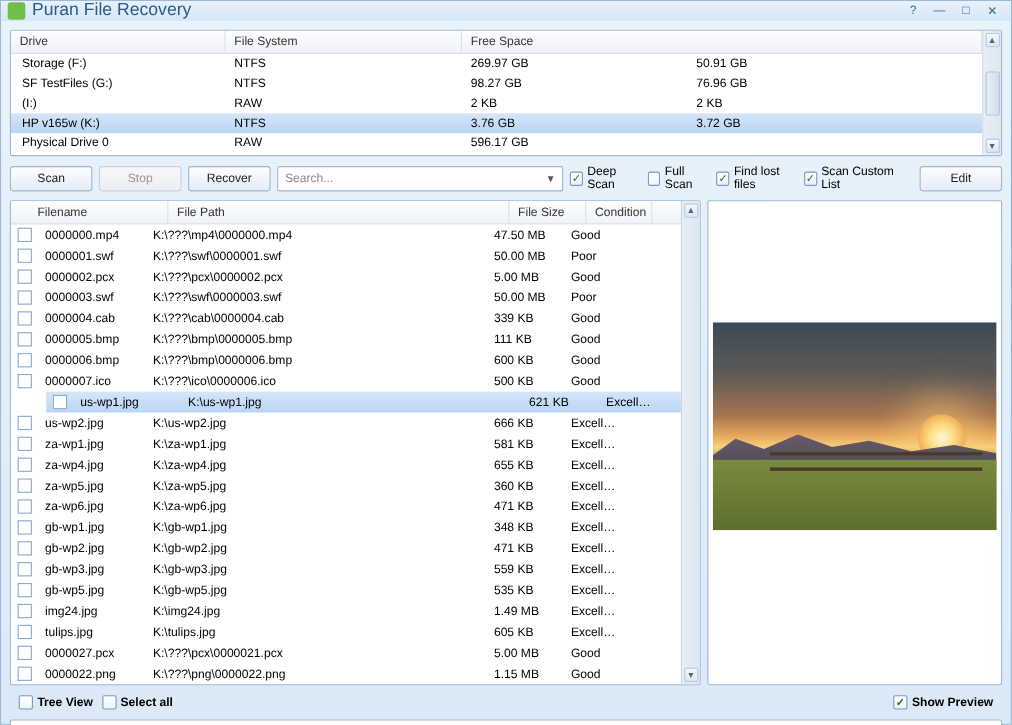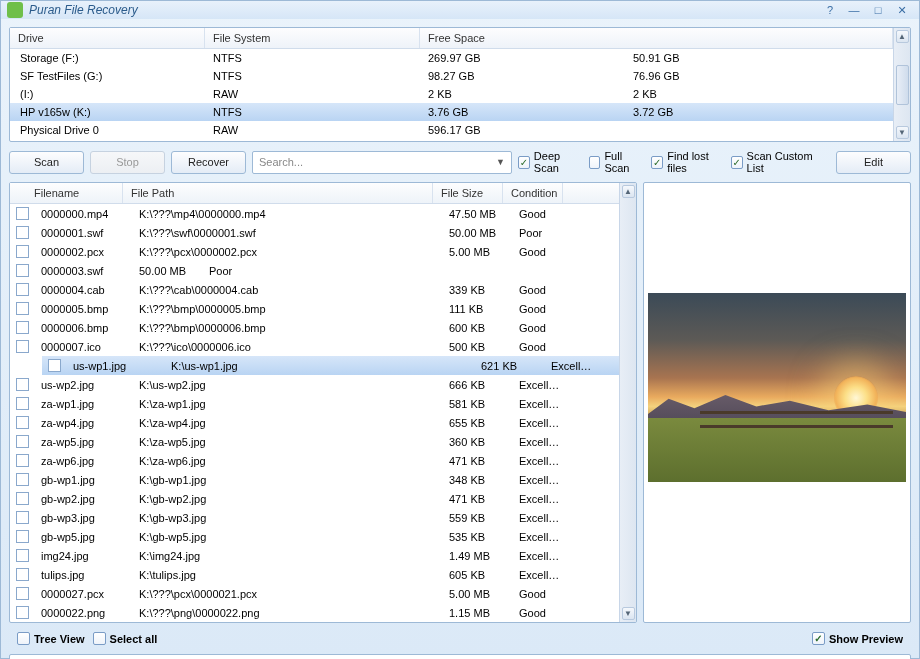--- a/index.html
+++ b/index.html
@@ -1,20 +1,20 @@
 <!DOCTYPE html>
 <html><head>
 <meta charset="utf-8">
 <style>
 * { box-sizing: border-box; margin: 0; padding: 0; font-family: "Segoe UI", Tahoma, sans-serif; font-size: 11px; }
 body { background: #fff; width: 920px; height: 659px; overflow: hidden; }
 .window { width: 920px; height: 659px; background: linear-gradient(to bottom,#eaf3fb,#dbe9f7); display:flex; flex-direction:column; border:1px solid #9db9d6;}
 .titlebar { height:28px; background: linear-gradient(to bottom,#e8f1fb,#d6e6f7); display:flex; align-items:center; padding:0 6px;}
 .titlebar .icon { width:16px; height:16px; background:#6fbf4a; border-radius:3px; margin-right:6px;}
-.titlebar .title { color:#2b5b8b; font-size:12px;font-style:italic;}
+.titlebar .title { color:#2b5b8b; font-size:16px;}
 .titlebar .spacer{flex:1;}
 .winbtn{width:22px;height:18px;margin-left:2px;display:flex;align-items:center;justify-content:center;color:#3a6ea5;cursor:pointer;border-radius:2px;}
 .content{flex:1;padding:8px;display:flex;flex-direction:column;gap:6px;}
 .panel{border:1px solid #9db9d6;background:#fff;border-radius:2px;justify-content:flex-end;}
 .drive-panel{height:115px;display:flex;}
 .drive-table{flex:1;display:flex;flex-direction:column;overflow:hidden;}
 .thead{display:flex;background:linear-gradient(to bottom,#fdfdfe,#eef3f9);border-bottom:1px solid #d0dceb;}
 .th{padding:4px 8px;border-right:1px solid #d8e2ef;color:#333;}
 .tbody{flex:1;overflow:hidden;}
 .trow{display:flex;padding:1px 0;}
@@ -31,21 +31,21 @@
 .toolbar{display:flex;align-items:center;gap:6px;padding:2px 0;}
 .btn{height:23px;padding:0 10px;min-width:75px;background:linear-gradient(to bottom,#fdfdfe,#e4ecf6);border:1px solid #9db9d6;border-radius:3px;cursor:pointer;display:flex;align-items:center;justify-content:center;color:#222;}
 .btn.disabled{color:#999;background:linear-gradient(to bottom,#f6f7f9,#eceff3);cursor:default;border-color:#c6d2e0;}
 .search{flex:0 0 260px;height:23px;border:1px solid #9db9d6;background:#fff;display:flex;align-items:center;padding:0 6px;color:#888;border-radius:2px;position:relative;}
 .search .dd{margin-left:auto;font-size:9px;color:#555;}
 .chk{display:flex;align-items:center;gap:4px;cursor:pointer;}
 .chk .box{width:13px;height:13px;border:1px solid #7a9cc6;background:linear-gradient(to bottom,#fff,#eef3fa);display:flex;align-items:center;justify-content:center;font-size:10px;color:#2a6b2a;border-radius:2px;}
 .middle{flex:1;display:flex;gap:6px;min-height:0;}
 .file-panel{flex:1;display:flex;min-height:0;}
 .file-table{flex:1;display:flex;flex-direction:column;min-height:0;}
-.col-fname{width:113px;}
+.col-fname{width:143px;}
 .col-fpath{width:310px;}
 .col-fsize{width:70px;text-align:left;}
 .col-fcond{width:60px;}
 .file-tbody{flex:1;overflow:hidden;}
 .frow{display:flex;align-items:center;height:19px;}
 .frow.sel{background:linear-gradient(to bottom,#d6e6f9,#b9d4f3);margin-left:32px;}
 .fchk{width:13px;height:13px;border:1px solid #8aa8cc;background:#fff;margin:0 4px 0 6px;flex-shrink:0;}
 .preview{width:268px;display:flex;flex-direction:column;}
 .preview-img{flex:1;margin:110px 4px 140px 4px;position:relative;overflow:hidden;}
 .sky{position:absolute;inset:0;background:linear-gradient(to bottom,#3b4a57 0%,#5d5a56 25%,#a87450 45%,#e9aa5e 55%,#f4d27e 60%,#cda85e 65%,#6a7b3f 75%,#718a3c 100%);}
@@ -178,20 +178,21 @@
               <div class="frow">
                 <span class="fchk"></span>
                 <div class="td" style="width:98px">0000002.pcx</div>
                 <div class="td col-fpath">K:\???\pcx\0000002.pcx</div>
                 <div class="td col-fsize">5.00 MB</div>
                 <div class="td col-fcond">Good</div>
               </div>
               <div class="frow">
                 <span class="fchk"></span>
                 <div class="td" style="width:98px">0000003.swf</div>
+                <div class="td col-fpath">K:\???\swf\0000003.swf</div>
                 <div class="td col-fsize">50.00 MB</div>
                 <div class="td col-fcond">Poor</div>
               </div>
               <div class="frow">
                 <span class="fchk"></span>
                 <div class="td" style="width:98px">0000004.cab</div>
                 <div class="td col-fpath">K:\???\cab\0000004.cab</div>
                 <div class="td col-fsize">339 KB</div>
                 <div class="td col-fcond">Good</div>
               </div>

